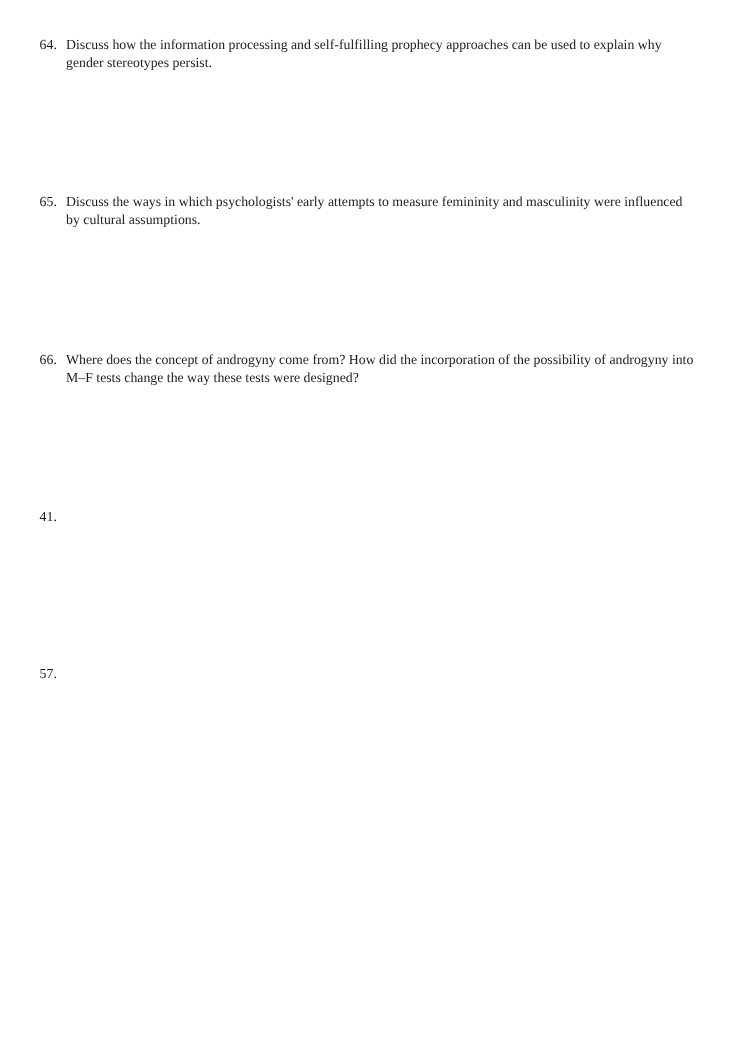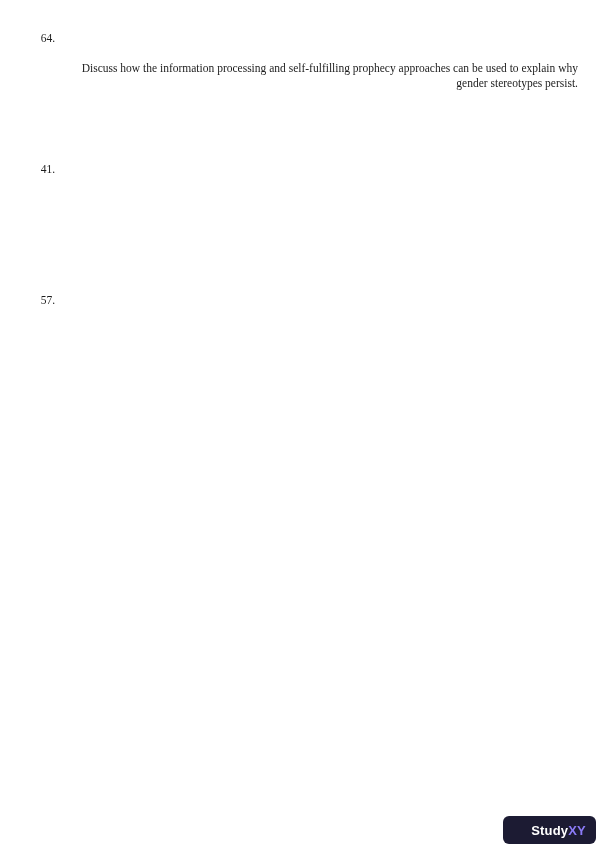--- a/index.html
+++ b/index.html
@@ -9,21 +9,20 @@
     height: 866px;
     background: #ffffff;
     font-family: "Liberation Serif", serif;
   }
   .page {
     position: relative;
     width: 612px;
     height: 866px;
     background: #ffffff;
     overflow: hidden;
-    text-align: right;
   }
   .question-list {
     position: absolute;
     top: 31px;
     left: 33px;
     right: 34px;
   }
   .question {
     display: flex;
     align-items: flex-start;
@@ -31,21 +30,20 @@
     font-size: 11.5px;
     line-height: 15px;
     color: #1c1c1c;
   }
   .q-num {
     flex: 0 0 22px;
     width: 22px;
   }
   .q-text {
     flex: 1 1 auto;
-    margin-top: 30px;
   }
   .logo-badge {
     position: absolute;
     right: 16px;
     bottom: 22px;
     height: 28px;
     min-width: 90px;
     border-radius: 6px;
     display: flex;
     align-items: center;
@@ -69,41 +67,34 @@
 <body>
 
 <div class="page">
 
   <div class="question-list">
     <div class="question">
       <span class="q-num">64.</span>
       <span class="q-text">Discuss how the information processing and self-fulfilling prophecy approaches can be used to explain why gender stereotypes persist.</span>
     </div>
 
+    <div class="question">
+      <span class="q-num">65.</span>
+      <span class="q-text">Discuss the ways in which psychologists' early attempts to measure femininity and masculinity were influenced by cultural assumptions.</span>
+    </div>
 
+    <div class="question">
+      <span class="q-num">66.</span>
+      <span class="q-text">Where does the concept of androgyny come from? How did the incorporation of the possibility of androgyny into M–F tests change the way these tests were designed?</span>
+    </div>
 
 
     <div class="question">
       <span class="q-num">41.</span>
     </div>
 
     <div class="question">
       <span class="q-num">57.</span>
     </div>
   </div>
 
-  <div class="logo-badge" style="background: rgb(28, 27, 51);">
-    <span class="logo-plus">
-      <svg width="15" height="15" viewBox="0 0 15 15">
-        <defs>
-          <linearGradient id="plusGrad" x1="0" y1="0" x2="1" y2="1">
-            <stop offset="0" stop-color="#6d9bf5"></stop>
-            <stop offset="1" stop-color="#9b5cf6"></stop>
-          </linearGradient>
-        </defs>
-        <line x1="7.5" y1="1.5" x2="7.5" y2="13.5" stroke="url(#plusGrad)" stroke-width="2.4" stroke-linecap="round"></line>
-        <line x1="1.5" y1="7.5" x2="13.5" y2="7.5" stroke="url(#plusGrad)" stroke-width="2.4" stroke-linecap="round"></line>
-      </svg>
-    </span>
-    <span class="logo-text"><span>Study</span><span class="accent" style="color: rgb(139, 123, 247);">XY</span></span>
-  </div>
 
 </div>
 
 </body></html>

